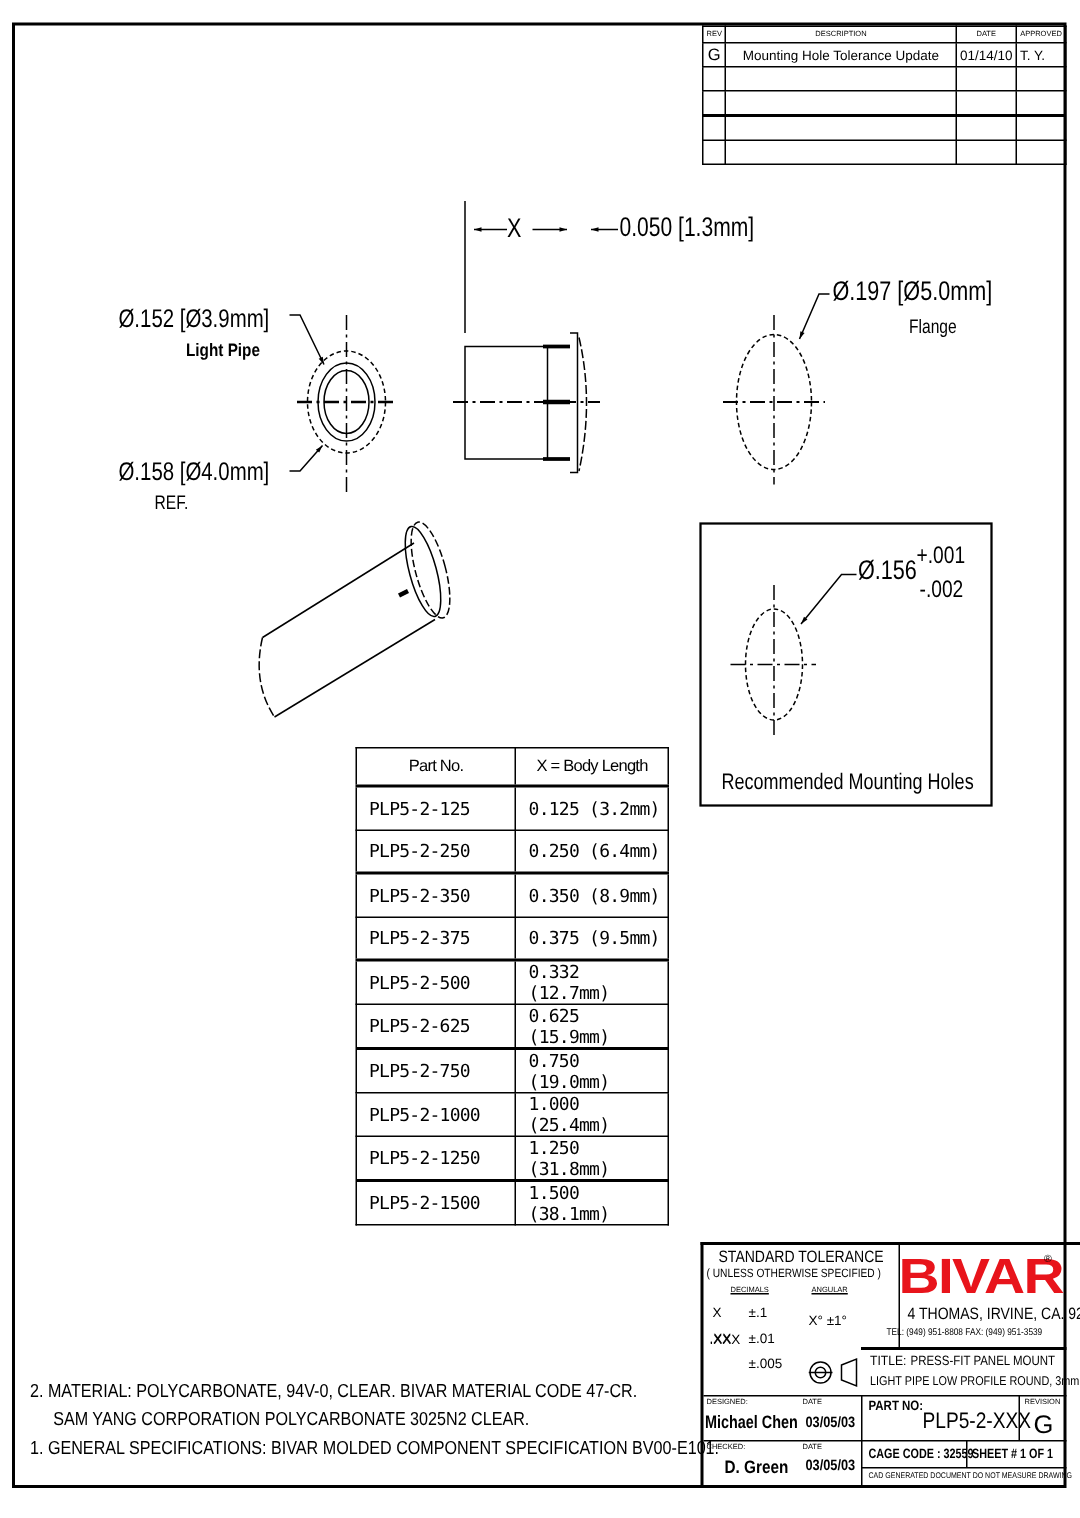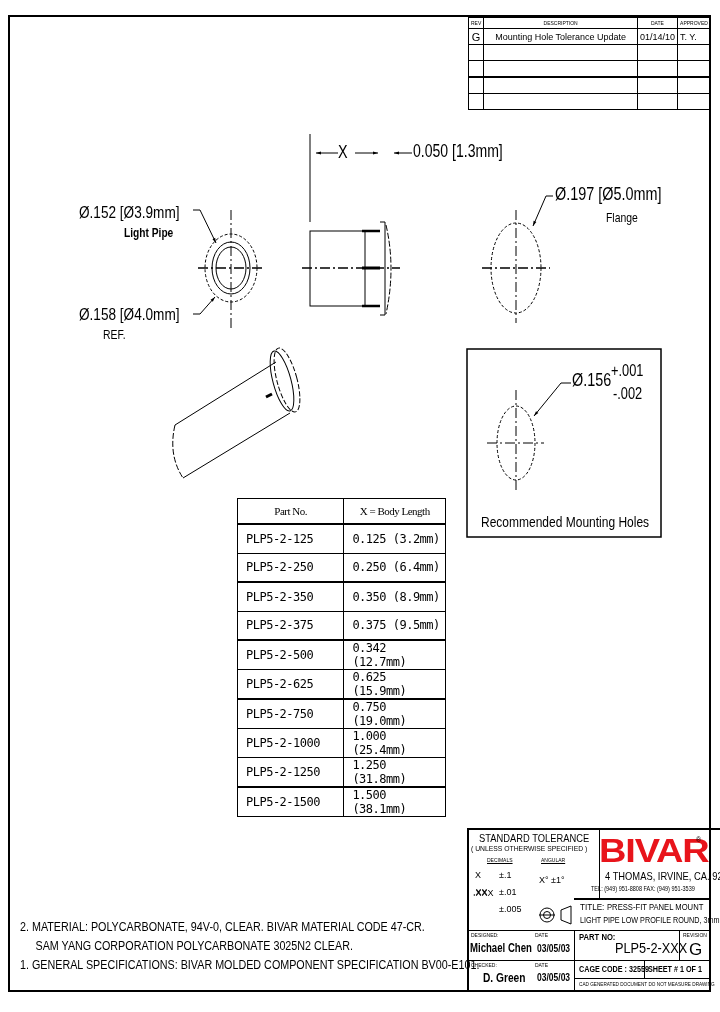--- a/index.html
+++ b/index.html
@@ -10,21 +10,21 @@
   .cond { font-family:"Liberation Sans Narrow","Liberation Sans", sans-serif; transform-origin:left top; white-space:nowrap; }
   
   table { border-collapse:collapse; }
   .rev { position:absolute; left:468px; top:17px; width:243px; font-size:9px; }
   .rev td { border:1px solid #000; height:15px; padding:0 2px;text-align:center; }
   .rev .hdr td { font-size:5px; height:10px; text-align:center; }
   
   .parts { position:absolute; left:237px; top:498px; width:209px; }
   .parts td { border:1px solid #000; height:27.5px; padding:0 0 0 8px; font-family:"DejaVu Sans Mono", monospace; font-size:12px; font-weight:normal; letter-spacing:-0.5px; }
   .parts tr.thick td { border-top:2px solid #000; }
-  .parts .th td { font-size:11px; height:24px; text-align:center; padding:0; font-family:Liberation Serif, serif; }
+  .parts .th td { font-size:11px; height:24px; text-align:center; padding:0; font-family:Liberation Sans, sans-serif; }
   
   .tb { position:absolute; left:467px; top:828px; width:288px; height:164px; border-top:2px solid #000; border-left:2px solid #000; box-sizing:border-box; font-size:9px;text-align:right; }
   .tiny { font-size:5px; }
   .lbl { position:absolute; }
   .ln { position:absolute; background:#000; }
   .notes { position:absolute; left:20px; top:918px; font-size:12.5px; line-height:19px; }
   .notes div { white-space:nowrap; }
 </style>
 </head>
 <body>
@@ -173,21 +173,21 @@
   <tr class="thick">
         <td>PLP5-2-350</td>
         <td>0.350 (8.9mm)</td>
       </tr>
   <tr>
         <td>PLP5-2-375</td>
         <td>0.375 (9.5mm)</td>
       </tr>
   <tr class="thick">
         <td>PLP5-2-500</td>
-        <td>0.342 (12.7mm)</td>
+        <td>0.332 (12.7mm)</td>
       </tr>
   <tr>
         <td>PLP5-2-625</td>
         <td>0.625 (15.9mm)</td>
       </tr>
   <tr class="thick">
         <td>PLP5-2-750</td>
         <td>0.750 (19.0mm)</td>
       </tr>
   <tr>

